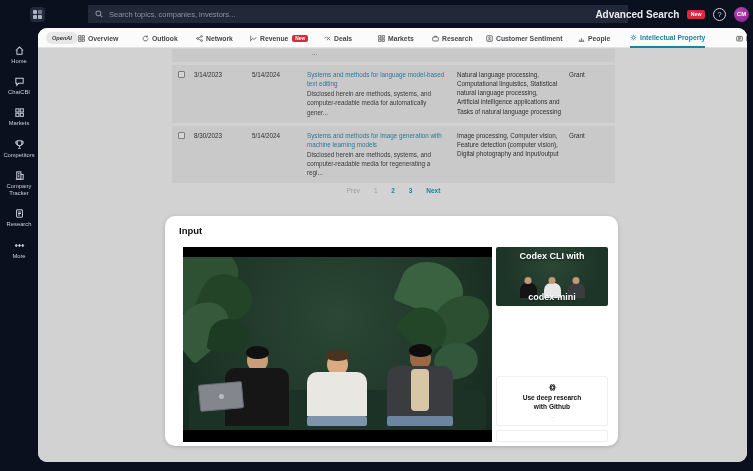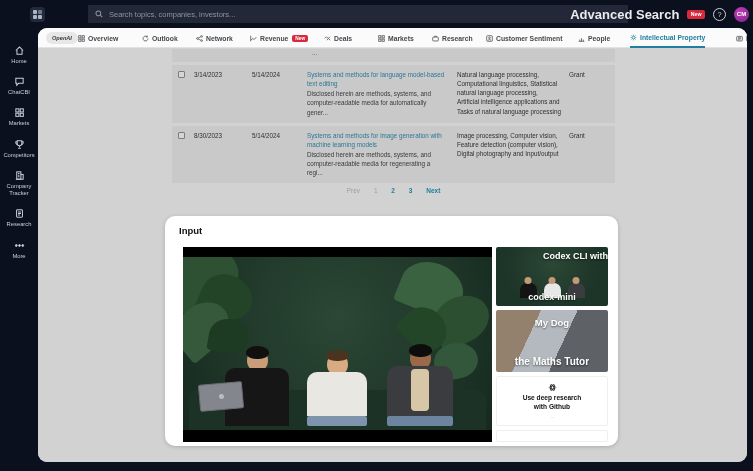--- a/index.html
+++ b/index.html
@@ -10,21 +10,21 @@
   .topbar { position:absolute; left:0; top:0; width:753px; height:28px; background:#0a101e; }
   .app-logo { position:absolute; left:30px; top:7px; width:15px; height:15px; background:#232a3a; border-radius:4px; display:flex; align-items:center; justify-content:center; cursor:pointer; }
   .app-logo .sq { display:grid; grid-template-columns:4px 4px; grid-template-rows:4px 4px; gap:1px; }
   .app-logo .sq i { background:#aeb6c6; border-radius:1px; }
   .app-logo .sq i:nth-child(2){ background:#717a8d; }
   .searchbox { position:absolute; left:88px; top:5px; width:540px; height:18px; background:#222838; border-radius:0; display:flex; align-items:center; padding:0 7px; gap:6px; }
   .searchbox svg { flex:0 0 auto; }
   .searchbox input { flex:1; background:transparent; border:none; outline:none; color:#cfd4dd; font-size:7.5px; font-family:inherit; }
   .searchbox input::placeholder { color:#8b93a3; }
   .topbar-right { position:absolute; right:4px; top:0; height:28px; display:flex; align-items:center; gap:8px; }
-  .adv-search { color:#e8eaee; font-size:13px; font-weight:700; cursor:pointer; }
+  .adv-search { color:#e8eaee; font-size:10px; font-weight:700; cursor:pointer; }
   .badge-new-top { background:#d9293d; color:#fff; font-size:5.2px; font-weight:700; padding:1.5px 3.5px; border-radius:2px; }
   .help-circle { width:13px; height:13px; border:1px solid #cdd2db; border-radius:50%; color:#cdd2db; font-size:7.5px; display:flex; align-items:center; justify-content:center; cursor:pointer; }
   .avatar { width:15px; height:15px; border-radius:50%; background:radial-gradient(circle at 35% 30%, #c13db1, #7e2390); color:#fff; font-size:6px; font-weight:700; display:flex; align-items:center; justify-content:center; cursor:pointer; }
 
   
   .sidebar { position:absolute; left:0; top:28px; width:38px; bottom:0; background:#0a101e; display:flex; flex-direction:column; align-items:center; padding-top:12px; }
   .side-item { width:100%; display:flex; flex-direction:column; align-items:center; gap:2px; padding:5px 1px 6px; cursor:pointer; }
   .side-item svg { stroke:#c9ced9; }
   .side-item .lbl { color:#c9ced9; font-size:5.8px; text-align:center; line-height:1.25; }
 
@@ -79,21 +79,21 @@
   .shirt-inner { position:absolute; left:50%; transform:translateX(-50%); top:3px; width:18px; height:42px; background:#d8c7a6; border-radius:4px; }
   .jeans { height:10px; border-radius:2px; }
   .laptop { position:absolute; left:-26px; bottom:16px; width:44px; height:27px; background:#83868c; border:1px solid #6b6e74; border-radius:2px; transform:rotate(-5deg); }
   .laptop:after { content:""; position:absolute; left:50%; top:50%; width:5px; height:5px; margin:-2.5px; border-radius:50%; background:#b9bcc1; }
 
   
   .thumb { position:absolute; left:331px; width:112px; border-radius:2px; overflow:hidden; cursor:pointer; }
   .thumb-video1 { top:31px; height:59px; background:radial-gradient(circle at 50% 30%, #2b4735, #1d3428 70%); }
   .thumb-video2 { top:94px; height:62px; background:linear-gradient(115deg, #93806d 0 32%, #b4b8bf 32% 58%, #5e6166 58% 100%); }
   .thumb-line { position:absolute; left:0; right:0; text-align:center; color:#fff; font-weight:700; text-shadow:0 1px 2px rgba(0,0,0,.55); }
-  .t1a { top:4px; font-size:9px;text-align:right; }
+  .t1a { top:4px; font-size:9px; }
   .t1b { bottom:4px; font-size:9px; }
   .t2a { top:7px; font-size:9.5px; }
   .t2b { bottom:5px; font-size:10px; }
   .mini-people { position:absolute; left:0; right:0; bottom:8px; display:flex; justify-content:center; gap:7px; }
   .mini-p { width:17px; height:15px; border-radius:7px 7px 0 0; position:relative; }
   .mini-p:before { content:""; position:absolute; top:-6px; left:50%; transform:translateX(-50%); width:7px; height:7px; border-radius:50%; background:#c49a76; }
   .thumb-card3 { top:160px; height:50px; background:#fff; border:1px solid #efefef; display:flex; flex-direction:column; align-items:center; justify-content:center; gap:2px; }
   .thumb-card3 .t3-title { font-size:6.6px; font-weight:700; color:#111; text-align:center; line-height:1.35; }
   .thumb-card3 .t3-more { font-size:6px; color:#c0c0c0; }
   .thumb-card4 { top:214px; height:12px; background:#fff; border:1px solid #efefef; }
@@ -366,24 +366,20 @@
       <div class="thumb thumb-video1">
         <div class="mini-people">
           <div class="mini-p" style="background:#141414;"></div>
           <div class="mini-p" style="background:#e8e8e8;"></div>
           <div class="mini-p" style="background:#3a3c40;"></div>
         </div>
         <div class="thumb-line t1a">Codex CLI with</div>
         <div class="thumb-line t1b">codex-mini</div>
       </div>
 
-      <div class="thumb thumb-video2">
-        <div class="thumb-line t2a">My Dog</div>
-        <div class="thumb-line t2b">the Maths Tutor</div>
-      </div>
 
       <div class="thumb thumb-card3">
         <svg width="9" height="9" viewBox="0 0 12 12" fill="none" stroke="#222" stroke-width="1">
             <ellipse cx="6" cy="6" rx="4.4" ry="1.9"></ellipse>
             <ellipse cx="6" cy="6" rx="4.4" ry="1.9" transform="rotate(60 6 6)"></ellipse>
             <ellipse cx="6" cy="6" rx="4.4" ry="1.9" transform="rotate(120 6 6)"></ellipse>
           </svg>
         <div class="t3-title">
           <span>Use deep research</span><br>
           <span>with Github</span>

